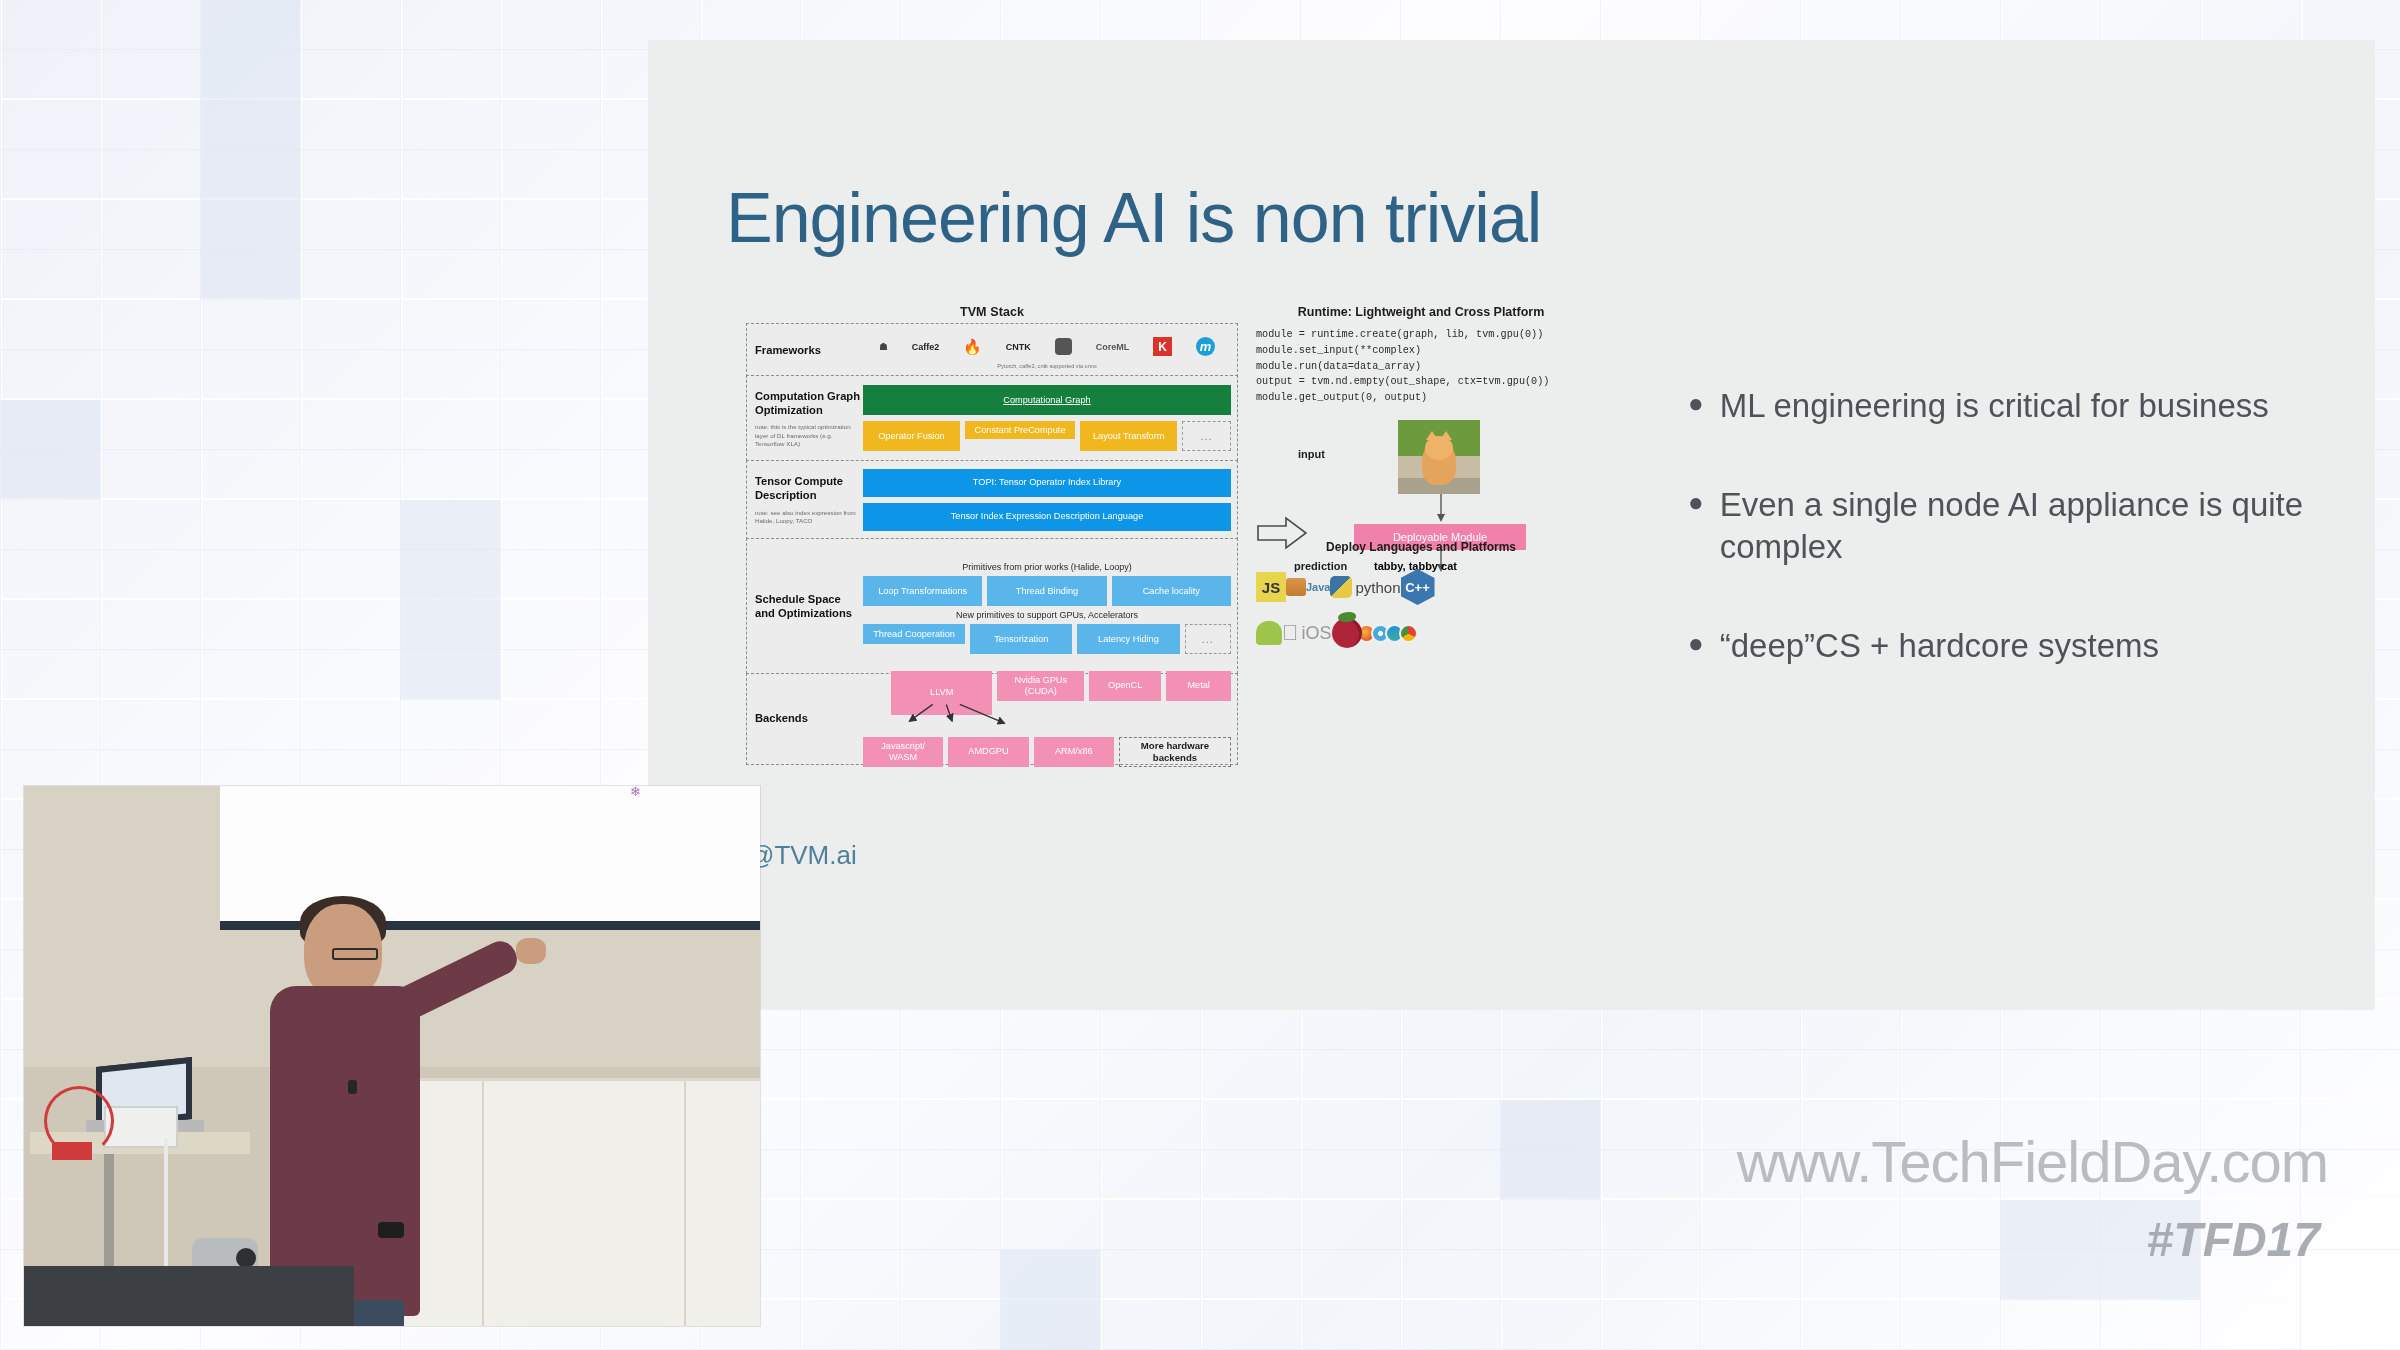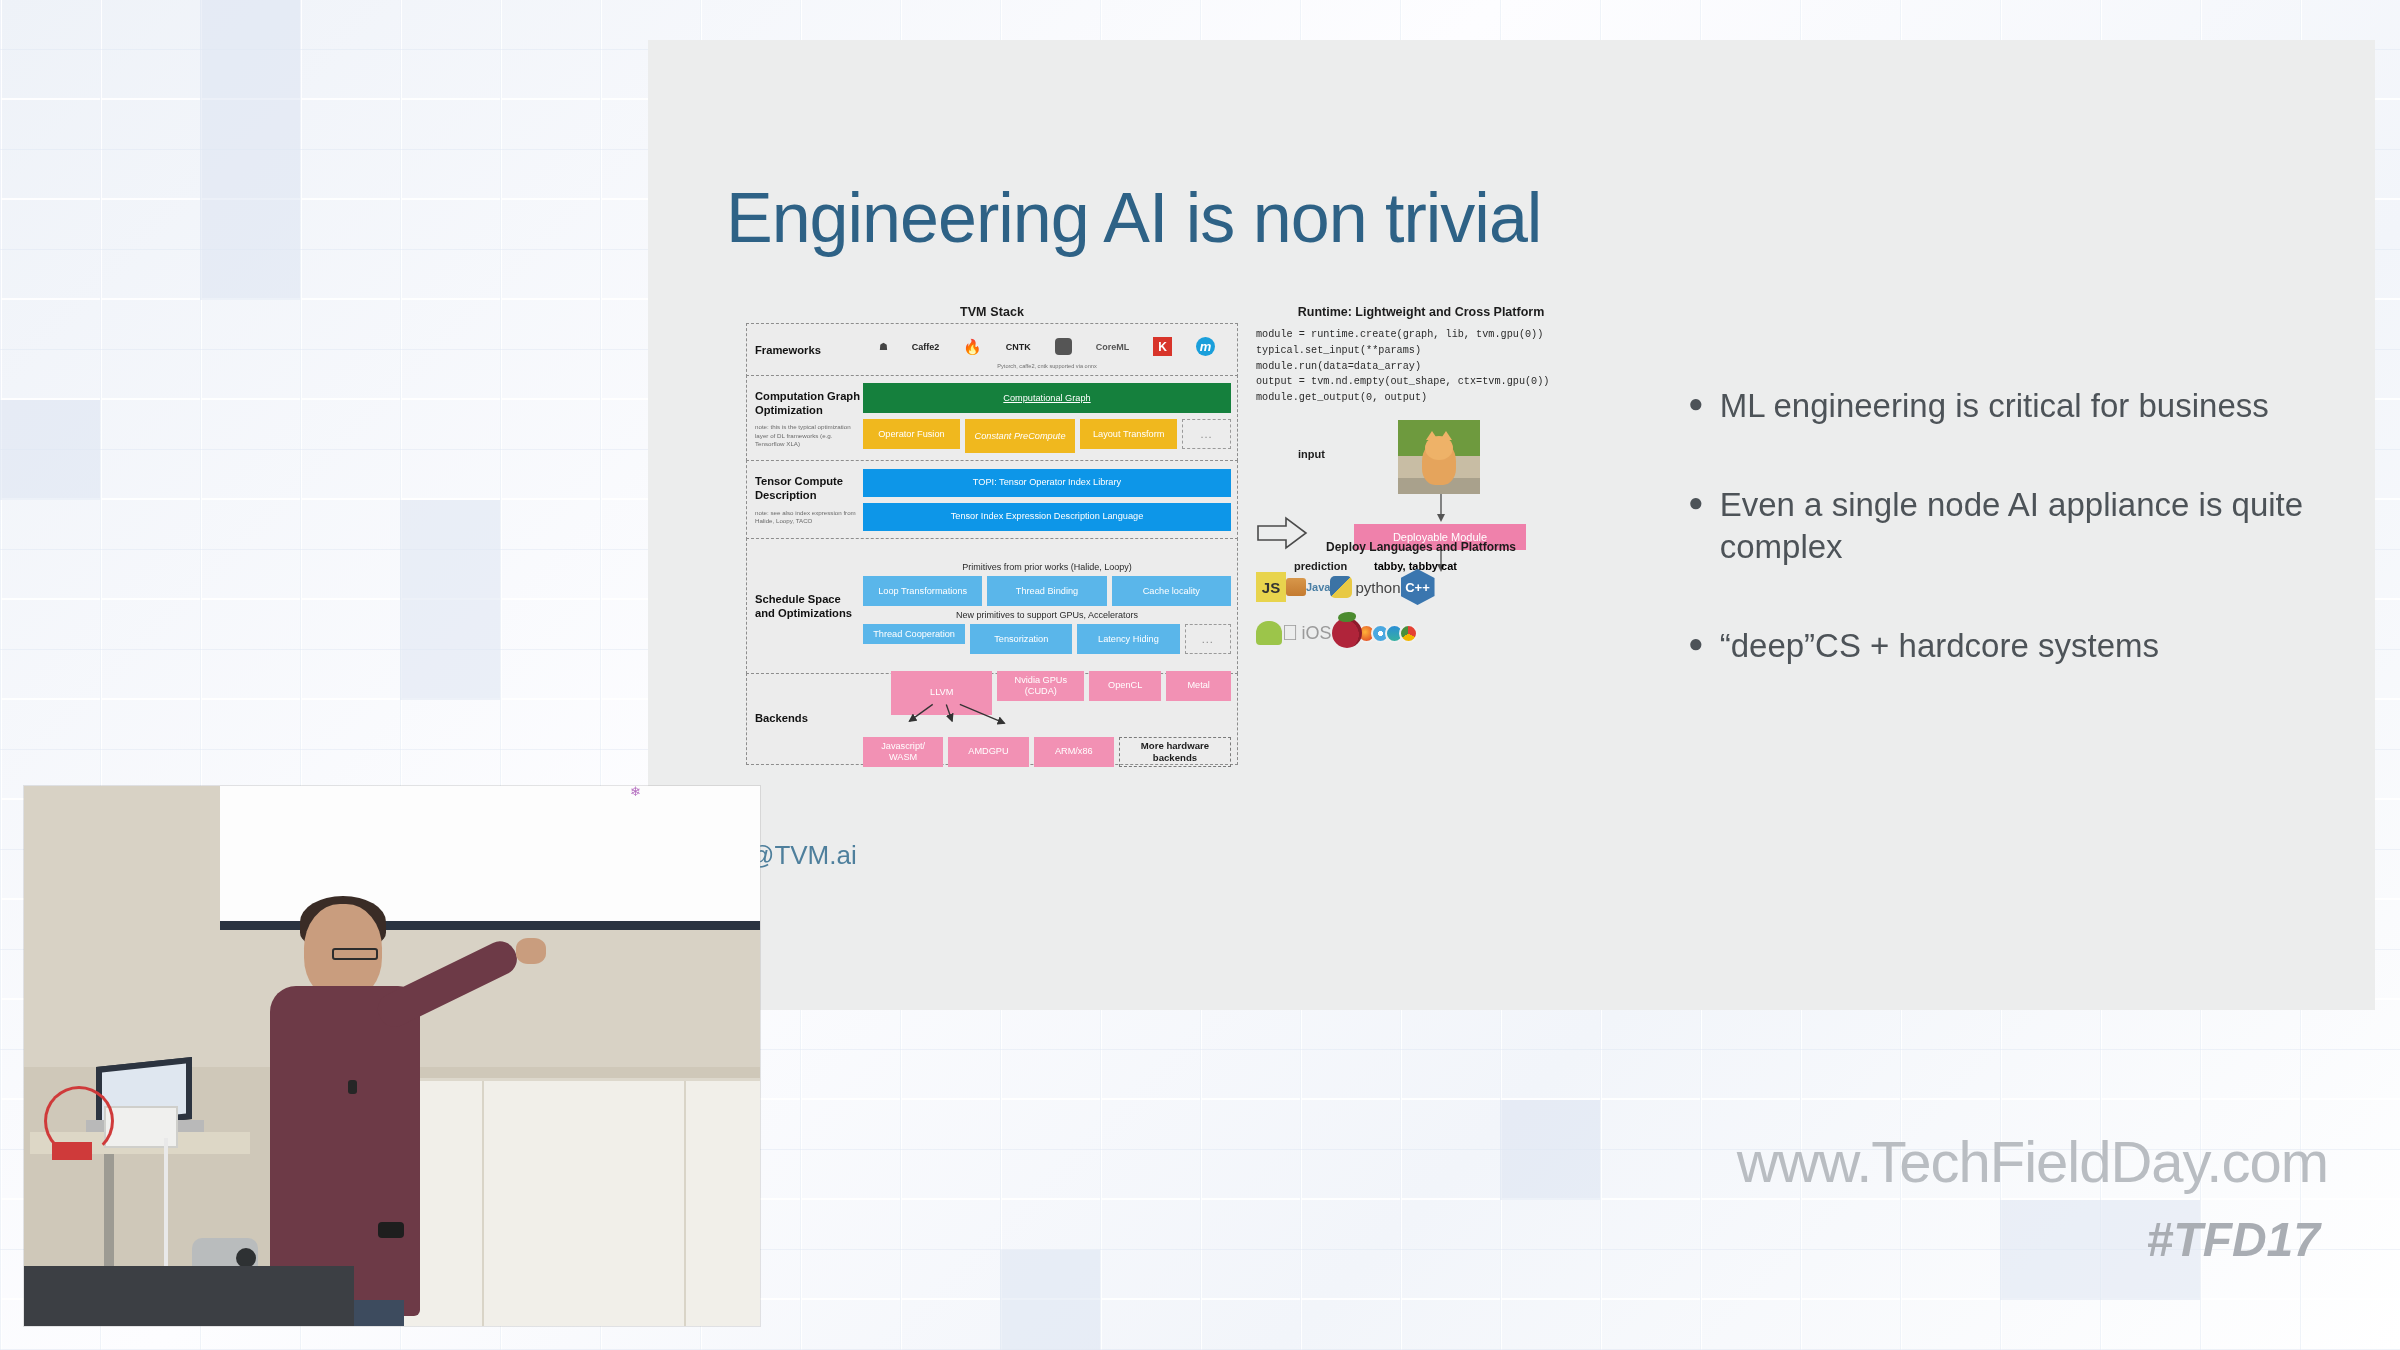--- a/index.html
+++ b/index.html
@@ -307,21 +307,21 @@
 
     <div class="stack-row" style="height:86px;">
       <div class="stack-label">
         <span>Computation Graph Optimization</span>
         <div class="stack-note">note: this is the typical optimization layer of DL frameworks (e.g. Tensorflow XLA)</div>
       </div>
       <div class="stack-content">
         <div class="box orange" style="height:30px;">Computational Graph</div>
         <div class="row-flex" style="margin-top:6px;">
           <div class="box yellow" style="flex:1;height:30px;">Operator Fusion</div>
-          <div class="box yellow" style="flex:1.15;height:34px;font-style:italic;">Constant PreCompute</div>
+          <div class="box yellow" style="flex:1.15;height:18px;">Constant PreCompute</div>
           <div class="box yellow" style="flex:1;height:30px;">Layout Transform</div>
           <div class="box dots" style="flex:.45;height:30px;">...</div>
         </div>
       </div>
     </div>
 
     <div class="stack-row" style="height:80px;">
       <div class="stack-label">
         <span>Tensor Compute Description</span>
         <div class="stack-note">note: see also index expression from Halide, Loopy, TACO</div>
@@ -378,21 +378,21 @@
         </div>
       </div>
     </div>
   </div>
 
   <div id="tvm-link">@TVM.ai</div>
 
   <div id="runtime-panel">
     <div id="runtime-title">Runtime: Lightweight and Cross Platform</div>
     <div id="runtime-code"><span>module = runtime.create(graph, lib, tvm.gpu(0))</span>
-<span>typical.set_input(**params)</span>
+<span>module.set_input(**complex)</span>
 <span>module.run(data=data_array)</span>
 <span>output = tvm.nd.empty(out_shape, ctx=tvm.gpu(0))</span>
 <span>module.get_output(0, output)</span></div>
 
     <div id="deploy-flow">
       <svg id="big-arrow" width="52" height="34" viewBox="0 0 52 34">
         <path d="M2,10 L30,10 L30,2 L50,17 L30,32 L30,24 L2,24 Z" fill="none" stroke="#4a4a4a" stroke-width="1.6"></path>
       </svg>
       <div id="input-label">input</div>
       <div id="cat-img">

